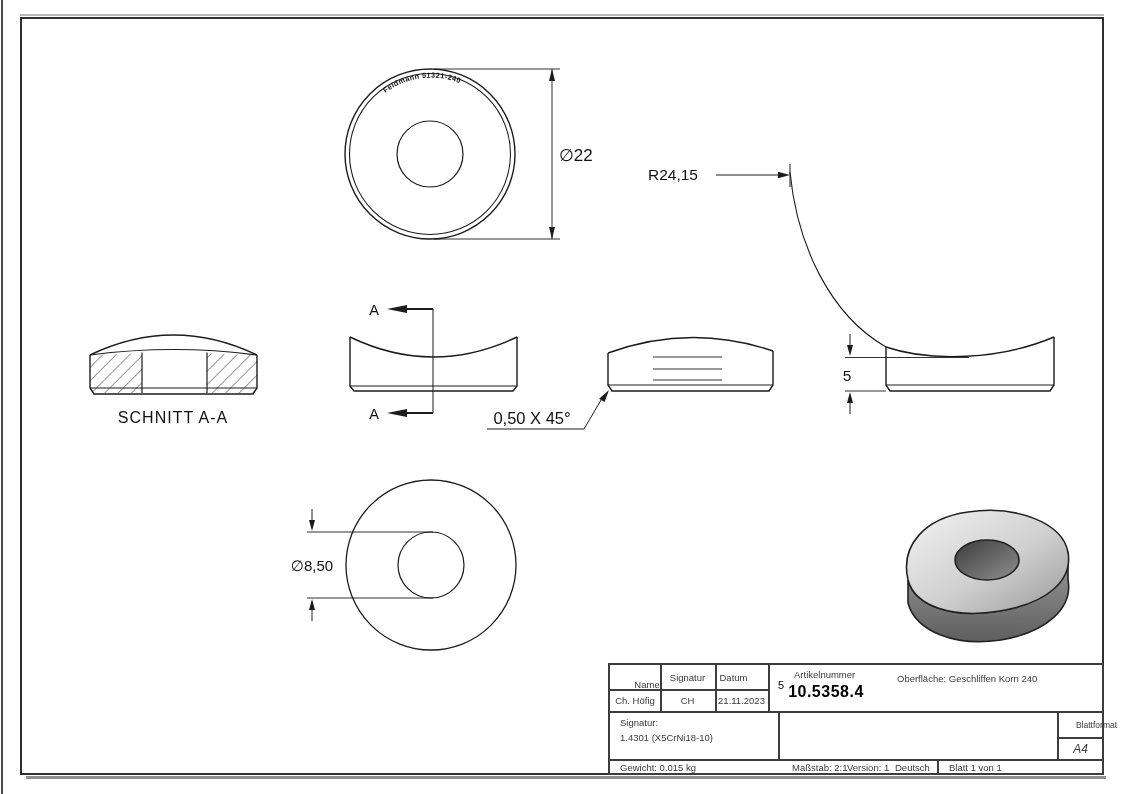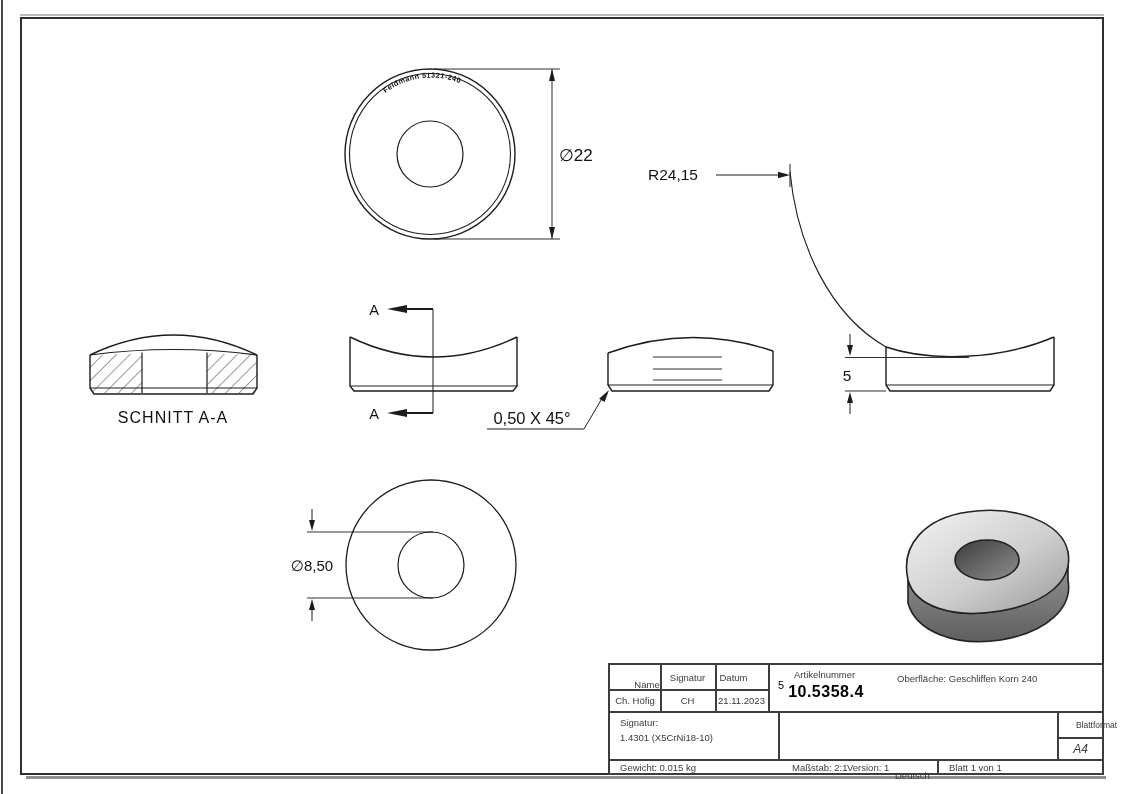--- a/index.html
+++ b/index.html
@@ -182,16 +182,16 @@
     <div class="tb-label" style="left:287px; top:8px;">Oberfläche:  Geschliffen Korn 240</div>
 
     <div class="tb-label" style="left:10px; top:52px;">Signatur:</div>
     <div class="tb-label" style="left:10px; top:67px;">1.4301 (X5CrNi18-10)</div>
     <div class="tb-cell" style="left:449px; top:47px; width:43px; height:25px; font-size:8.5px;padding-left:32px;">Blattformat</div>
     <div class="tb-cell a4" style="left:449px; top:73px; width:43px; height:21px;">A4</div>
 
     <div class="tb-label" style="left:10px; top:97px;">Gewicht: 0.015 kg</div>
     <div class="tb-label" style="left:182px; top:97px;">Maßstab: 2:1</div>
     <div class="tb-label" style="left:237px; top:97px;">Version: 1</div>
-    <div class="tb-label" style="left:285px; top:105px;">Deutsch</div>
+    <div class="tb-label" style="left:285px; top:97px;">Deutsch</div>
     <div class="tb-label" style="left:339px; top:97px;">Blatt 1 von 1</div>
   </div>
 </div>
 
 </body></html>

